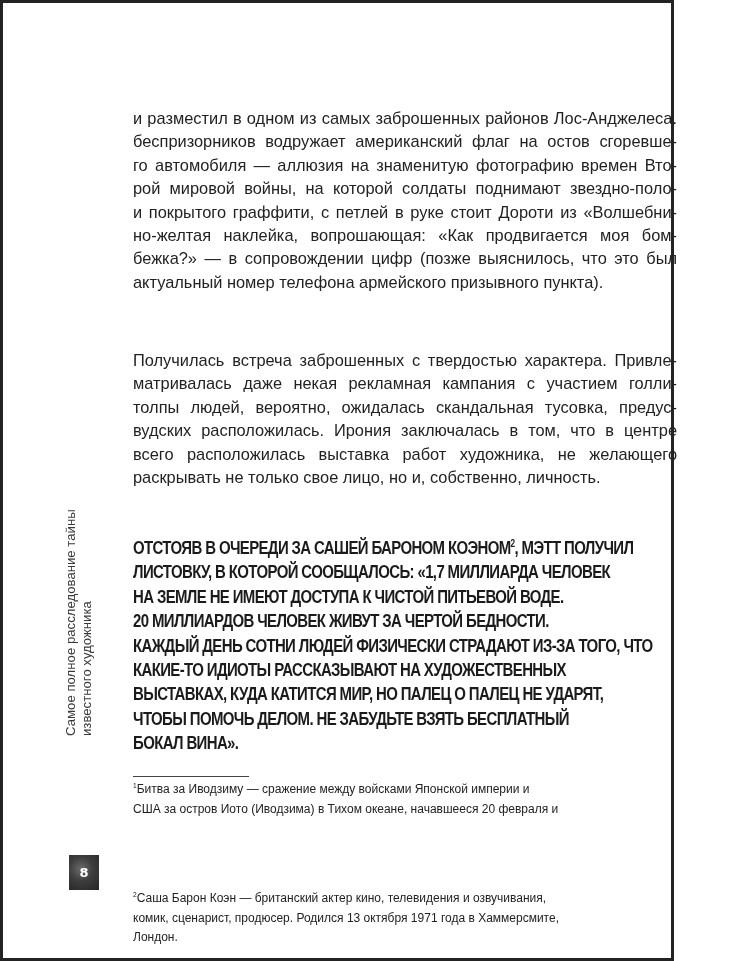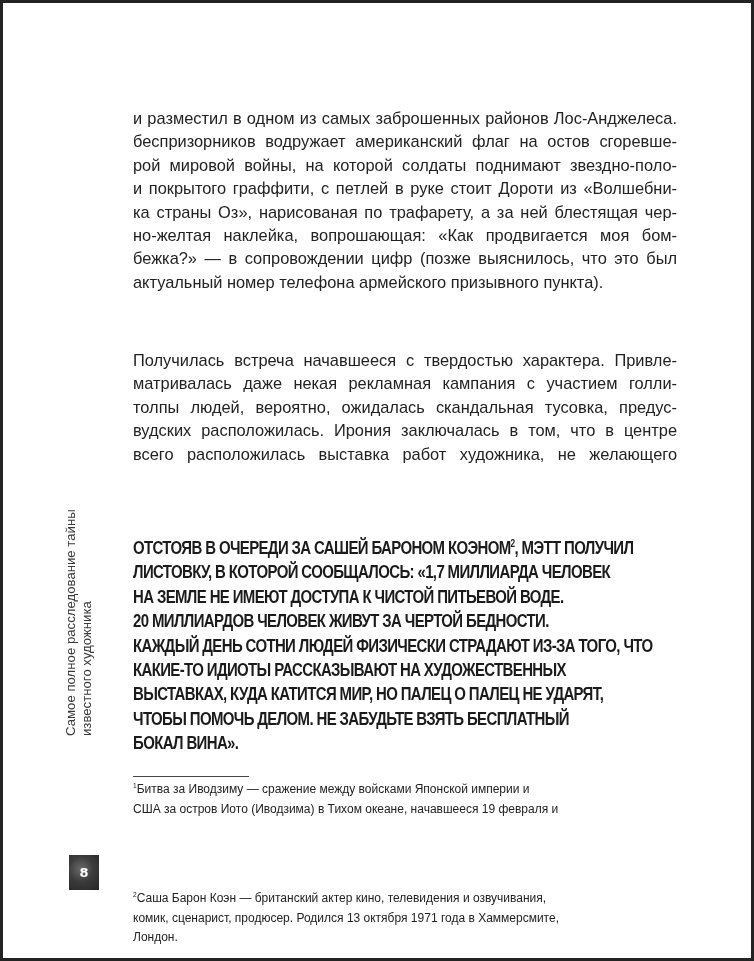--- a/index.html
+++ b/index.html
@@ -1,21 +1,21 @@
 <!DOCTYPE html>
 <html><head>
 <meta charset="utf-8">
 <style>
   html, body { margin: 0; padding: 0; }
   body {
     width: 754px; height: 961px; position: relative; overflow: hidden;
     background: #ffffff;
   }
   .page {
-    position: absolute; left: 0; top: 0; width: 754px; height: 961px;
+    position: absolute; left: 0; top: 0; width: 674px; height: 961px;
     box-sizing: border-box;
     border-top: 3px solid #232323;
     border-left: 3px solid #232323;
     border-right: 3px solid #232323;
     border-bottom: 3px solid #232323;
     background: #fff;
   }
   .body-text {
     position: absolute; left: 130px; width: 544px;
     font-family: "Liberation Sans", sans-serif;
@@ -68,53 +68,54 @@
   }
 </style>
 </head>
 <body>
 
 <div class="page">
 
   <div class="body-text p1">
     <span class="line">и разместил в одном из самых заброшенных районов Лос-Анджелеса.</span>
     <span class="line">беспризорников водружает американский флаг на остов сгоревше-</span>
+    <span class="line">го автомобиля — аллюзия на знаменитую фотографию времен Вто-</span>
     <span class="line">рой мировой войны, на которой солдаты поднимают звездно-поло-</span>
     <span class="line">и покрытого граффити, с петлей в руке стоит Дороти из «Волшебни-</span>
-    <span class="line">ка страны Оз», нарисованая по трафарету, а за ней блестящая чер-</span>
     <span class="line">но-желтая наклейка, вопрошающая: «Как продвигается моя бом-</span>
     <span class="line">бежка?» — в сопровождении цифр (позже выяснилось, что это был</span>
     <span class="line last">актуальный номер телефона армейского призывного пункта).</span>
   </div>
 
   <div class="body-text p2">
-    <span class="line">Получилась встреча начавшееся с твердостью характера. Привле-</span>
+    <span class="line">Получилась встреча заброшенных с твердостью характера. Привле-</span>
     <span class="line">матривалась даже некая рекламная кампания с участием голли-</span>
     <span class="line">толпы людей, вероятно, ожидалась скандальная тусовка, предус-</span>
     <span class="line">вудских расположилась. Ирония заключалась в том, что в центре</span>
     <span class="line">всего расположилась выставка работ художника, не желающего</span>
+    <span class="line last">раскрывать не только свое лицо, но и, собственно, личность.</span>
   </div>
 
   <div class="quote">
     <span class="qline"><span>Отстояв в очереди за Сашей Бароном Коэном</span><sup>2</sup><span>, Мэтт получил</span></span>
     <span class="qline">листовку, в которой сообщалось: «1,7 миллиарда человек</span>
     <span class="qline">на Земле не имеют доступа к чистой питьевой воде.</span>
     <span class="qline">20 миллиардов человек живут за чертой бедности.</span>
     <span class="qline">Каждый день сотни людей физически страдают из-за того, что</span>
     <span class="qline">какие-то идиоты рассказывают на художественных</span>
     <span class="qline">выставках, куда катится мир, но палец о палец не ударят,</span>
     <span class="qline">чтобы помочь делом. Не забудьте взять бесплатный</span>
     <span class="qline">бокал вина».</span>
   </div>
 
   <div class="fn-rule"></div>
 
   <div class="footnote fn1">
     <span class="fline"><sup>1</sup><span>Битва за Иводзиму — сражение между войсками Японской империи и</span></span>
-    <span class="fline">США за остров Иото (Иводзима) в Тихом океане, начавшееся 19 февраля и</span>
+    <span class="fline">США за остров Иото (Иводзима) в Тихом океане, начавшееся 20 февраля и</span>
   </div>
 
   <div class="footnote fn2">
     <span class="fline"><sup>2</sup><span>Саша Барон Коэн — британский актер кино, телевидения и озвучивания,</span></span>
     <span class="fline">комик, сценарист, продюсер. Родился 13 октября 1971 года в Хаммерсмите,</span>
     <span class="fline">Лондон.</span>
   </div>
 
   <div class="sidebar-title">
     <span>Самое полное расследование тайны</span>

